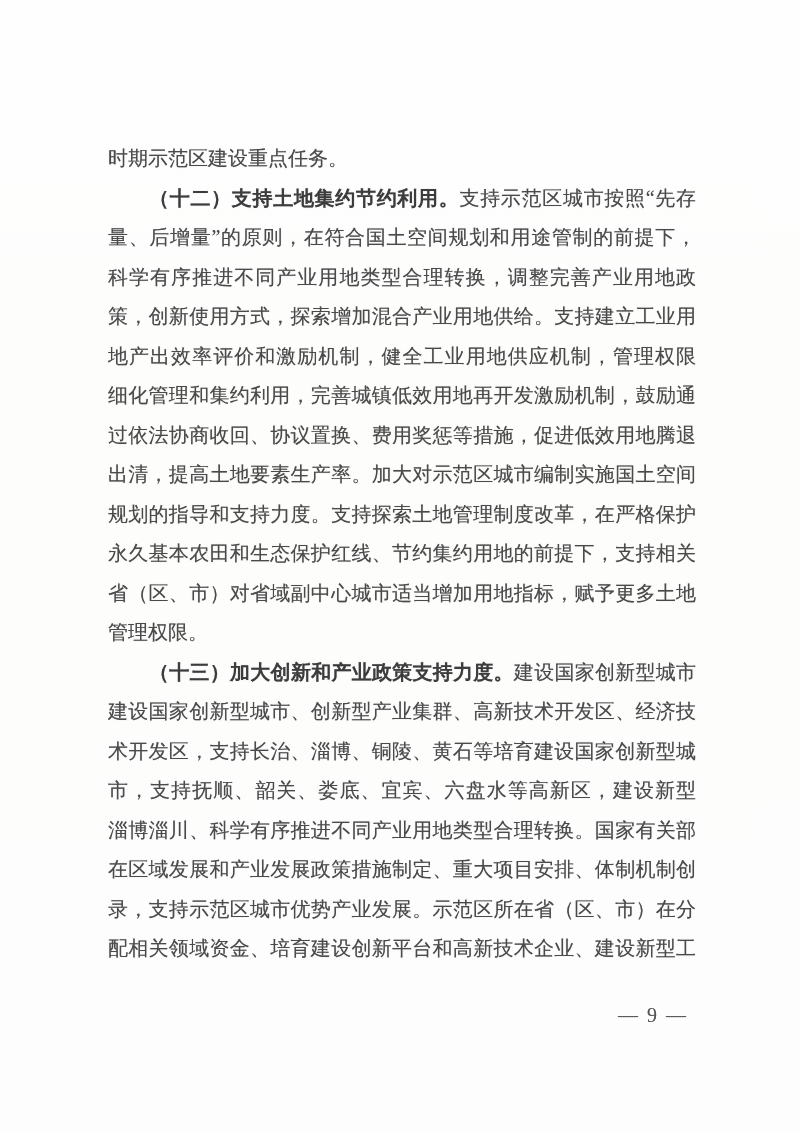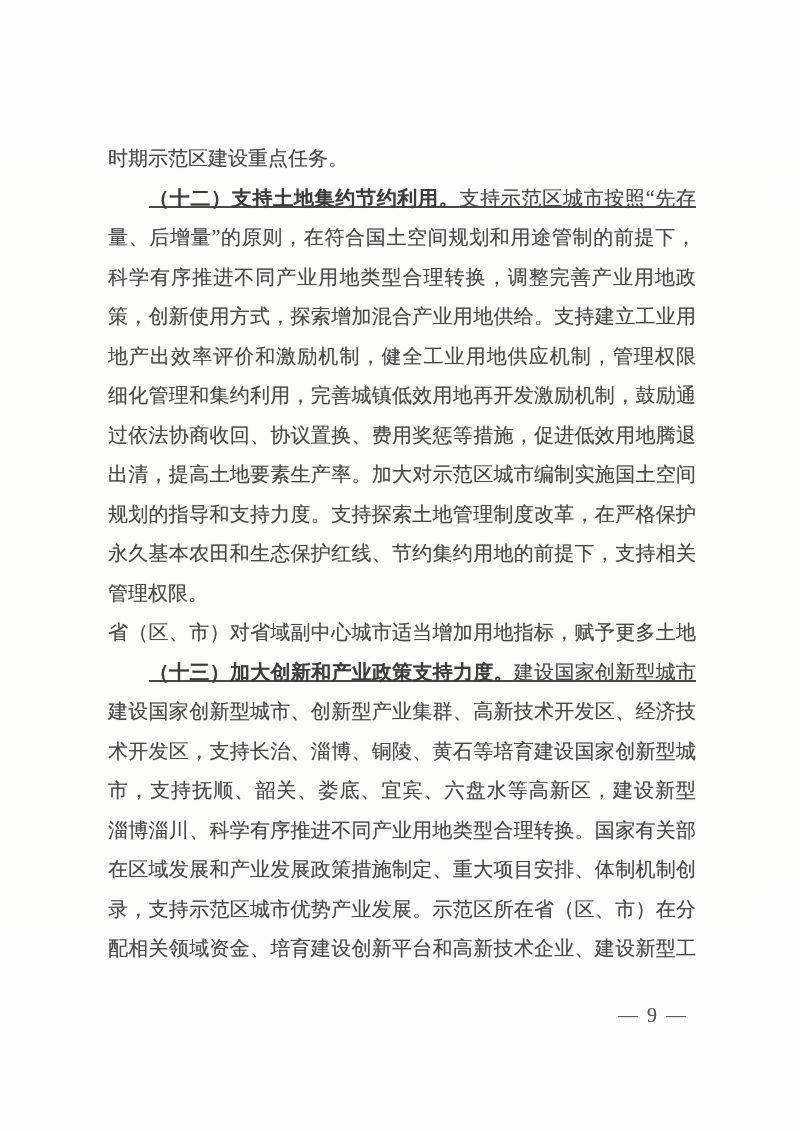--- a/index.html
+++ b/index.html
@@ -34,21 +34,20 @@
     text-justify: inter-character;
     white-space: normal;
     overflow: hidden;
   }
   .line.no-justify {
     text-align: left;
     text-align-last: left;
   }
   .line.indent {
     text-indent: 41px;
-    text-decoration: underline;
   }
   .seg { color: #4a4a4a; }
   .seg.bold {
     font-weight: 700;
     color: #3c3c3c;
   }
   .page-number {
     position: absolute;
     top: 1002px;
     right: 112px;
@@ -68,22 +67,22 @@
       <div class="line indent"><span class="seg bold">（十二）支持土地集约节约利用。</span><span class="seg">支持示范区城市按照“先存</span></div>
       <div class="line"><span class="seg">量、后增量”的原则，在符合国土空间规划和用途管制的前提下，</span></div>
       <div class="line"><span class="seg">科学有序推进不同产业用地类型合理转换，调整完善产业用地政</span></div>
       <div class="line"><span class="seg">策，创新使用方式，探索增加混合产业用地供给。支持建立工业用</span></div>
       <div class="line"><span class="seg">地产出效率评价和激励机制，健全工业用地供应机制，管理权限</span></div>
       <div class="line"><span class="seg">细化管理和集约利用，完善城镇低效用地再开发激励机制，鼓励通</span></div>
       <div class="line"><span class="seg">过依法协商收回、协议置换、费用奖惩等措施，促进低效用地腾退</span></div>
       <div class="line"><span class="seg">出清，提高土地要素生产率。加大对示范区城市编制实施国土空间</span></div>
       <div class="line"><span class="seg">规划的指导和支持力度。支持探索土地管理制度改革，在严格保护</span></div>
       <div class="line"><span class="seg">永久基本农田和生态保护红线、节约集约用地的前提下，支持相关</span></div>
+      <div class="line"><span class="seg">省（区、市）对省域副中心城市适当增加用地指标，赋予更多土地</span></div>
       <div class="line no-justify"><span class="seg">管理权限。</span></div>
-      <div class="line"><span class="seg">省（区、市）对省域副中心城市适当增加用地指标，赋予更多土地</span></div>
       <div class="line indent"><span class="seg bold">（十三）加大创新和产业政策支持力度。</span><span class="seg">建设国家创新型城市</span></div>
       <div class="line"><span class="seg">建设国家创新型城市、创新型产业集群、高新技术开发区、经济技</span></div>
       <div class="line"><span class="seg">术开发区，支持长治、淄博、铜陵、黄石等培育建设国家创新型城</span></div>
       <div class="line"><span class="seg">市，支持抚顺、韶关、娄底、宜宾、六盘水等高新区，建设新型工、</span></div>
       <div class="line"><span class="seg">淄博淄川、科学有序推进不同产业用地类型合理转换。国家有关部门</span></div>
       <div class="line"><span class="seg">在区域发展和产业发展政策措施制定、重大项目安排、体制机制创</span></div>
       <div class="line"><span class="seg">录，支持示范区城市优势产业发展。示范区所在省（区、市）在分</span></div>
       <div class="line"><span class="seg">配相关领域资金、培育建设创新平台和高新技术企业、建设新型工</span></div>
     </div>
   <div class="page-number">— 9 —</div>

